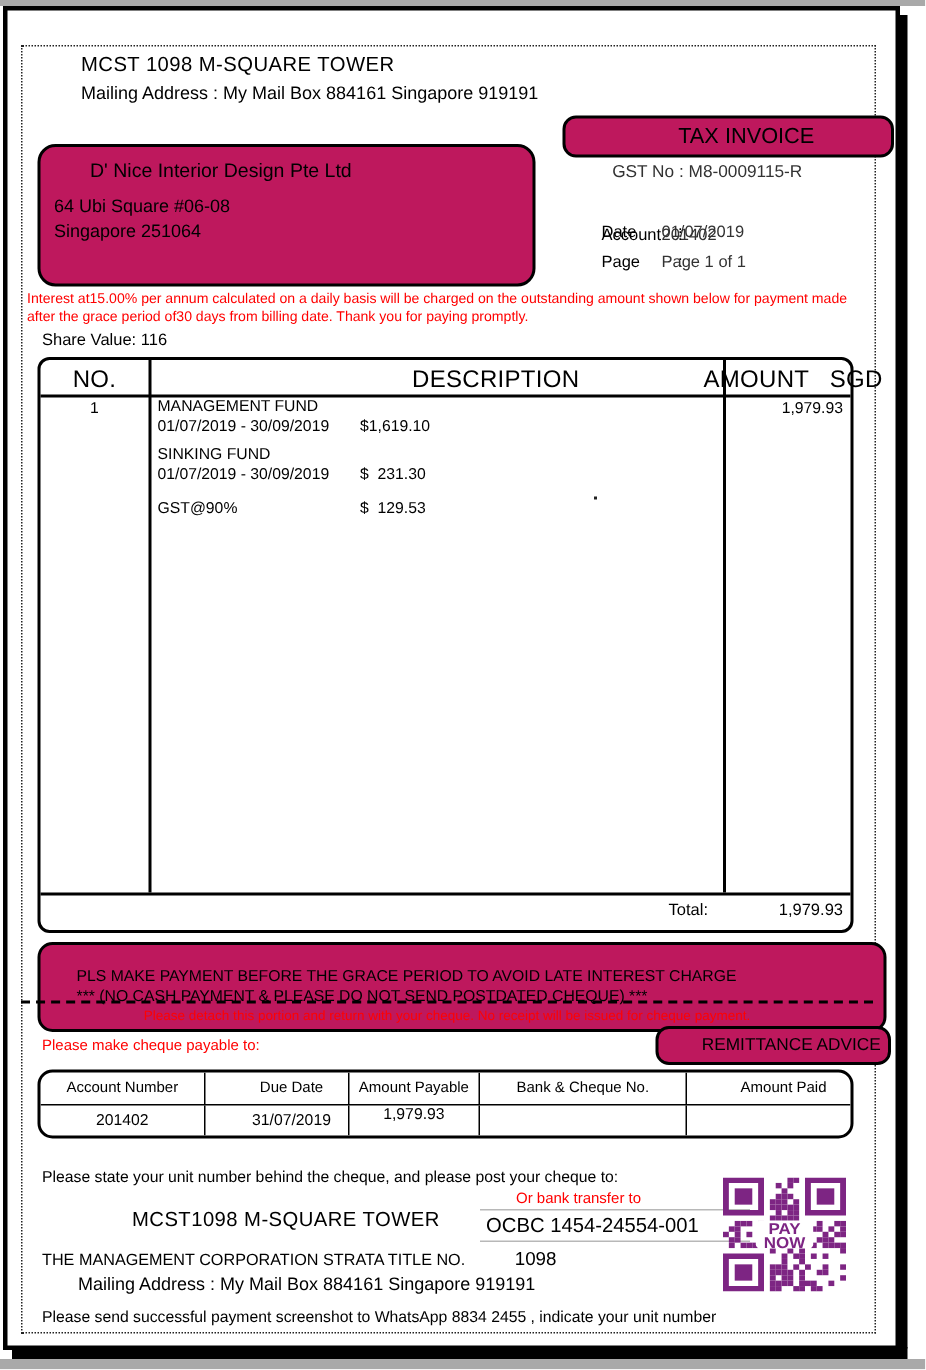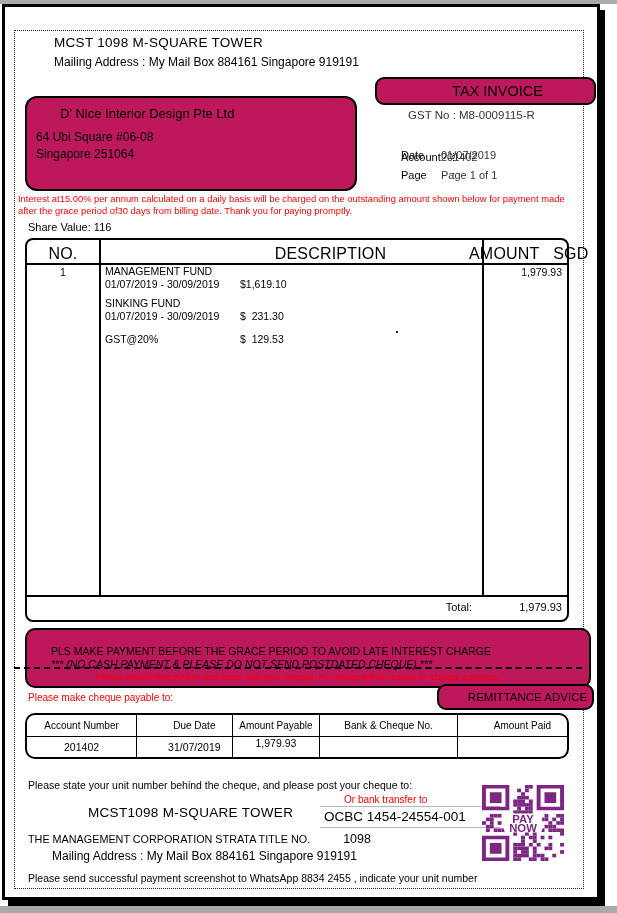--- a/index.html
+++ b/index.html
@@ -109,35 +109,35 @@
     </div>
     <div class="abs desc-line" style="left:78px;top:57px;width:320px;">
       <span>SINKING FUND</span>
       <span class="val"></span>
     </div>
     <div class="abs desc-line" style="left:78px;top:70px;width:320px;">
       <span>01/07/2019 - 30/09/2019</span>
       <span class="val">$  231.30</span>
     </div>
     <div class="abs desc-line" style="left:78px;top:93px;width:320px;">
-      <span>GST@20%</span>
+      <span>GST@90%</span>
       <span class="val">$  129.53</span>
     </div>
 
     <div class="abs rt desc-line" style="left:437px;top:26px;width:98px;">1,979.93</div>
 
     <div class="abs" style="left:369px;top:91px;width:2px;height:2px;background:#222;"></div>
 
     <div class="abs rt desc-line" style="left:345px;top:361px;width:100px;font-size:11px;">Total:</div>
     <div class="abs rt desc-line" style="left:437px;top:361px;width:98px;font-size:11px;">1,979.93</div>
   </div>
 
   <div class="abs rbox" style="left:25px;top:628px;width:540px;height:34px;border-radius:10px;padding:11px;">
     <div style="margin:4px 0 0 13px;font-size:10.5px;">PLS MAKE PAYMENT BEFORE THE GRACE PERIOD TO AVOID LATE INTEREST CHARGE</div>
-    <div style="margin:1px 0 0 13px;font-size:10.5px;font-style:italic;">*** (NO CASH PAYMENT &amp; PLEASE DO NOT SEND POSTDATED CHEQUE) ***</div>
+    <div style="margin:1px 0 0 13px;font-size:10.5px;">*** (NO CASH PAYMENT &amp; PLEASE DO NOT SEND POSTDATED CHEQUE) ***</div>
   </div>
 
   <div class="abs" style="left:14px;top:667px;width:568px;height:0;border-top:2px dashed #000;"></div>
   <div class="abs ctr red" style="left:14px;top:672px;width:568px;font-size:9px;">Please detach this portion and return with your cheque.  No receipt will be issued for cheque payment.</div>
 
   <div class="abs red" style="left:28px;top:692px;font-size:10px;">Please make cheque payable to:</div>
   <div class="abs rbox ctr b" style="left:437px;top:684px;width:129px;height:22px;line-height:22px;font-size:11.5px;">
     <span>REMITTANCE ADVICE</span>
   </div>
 

